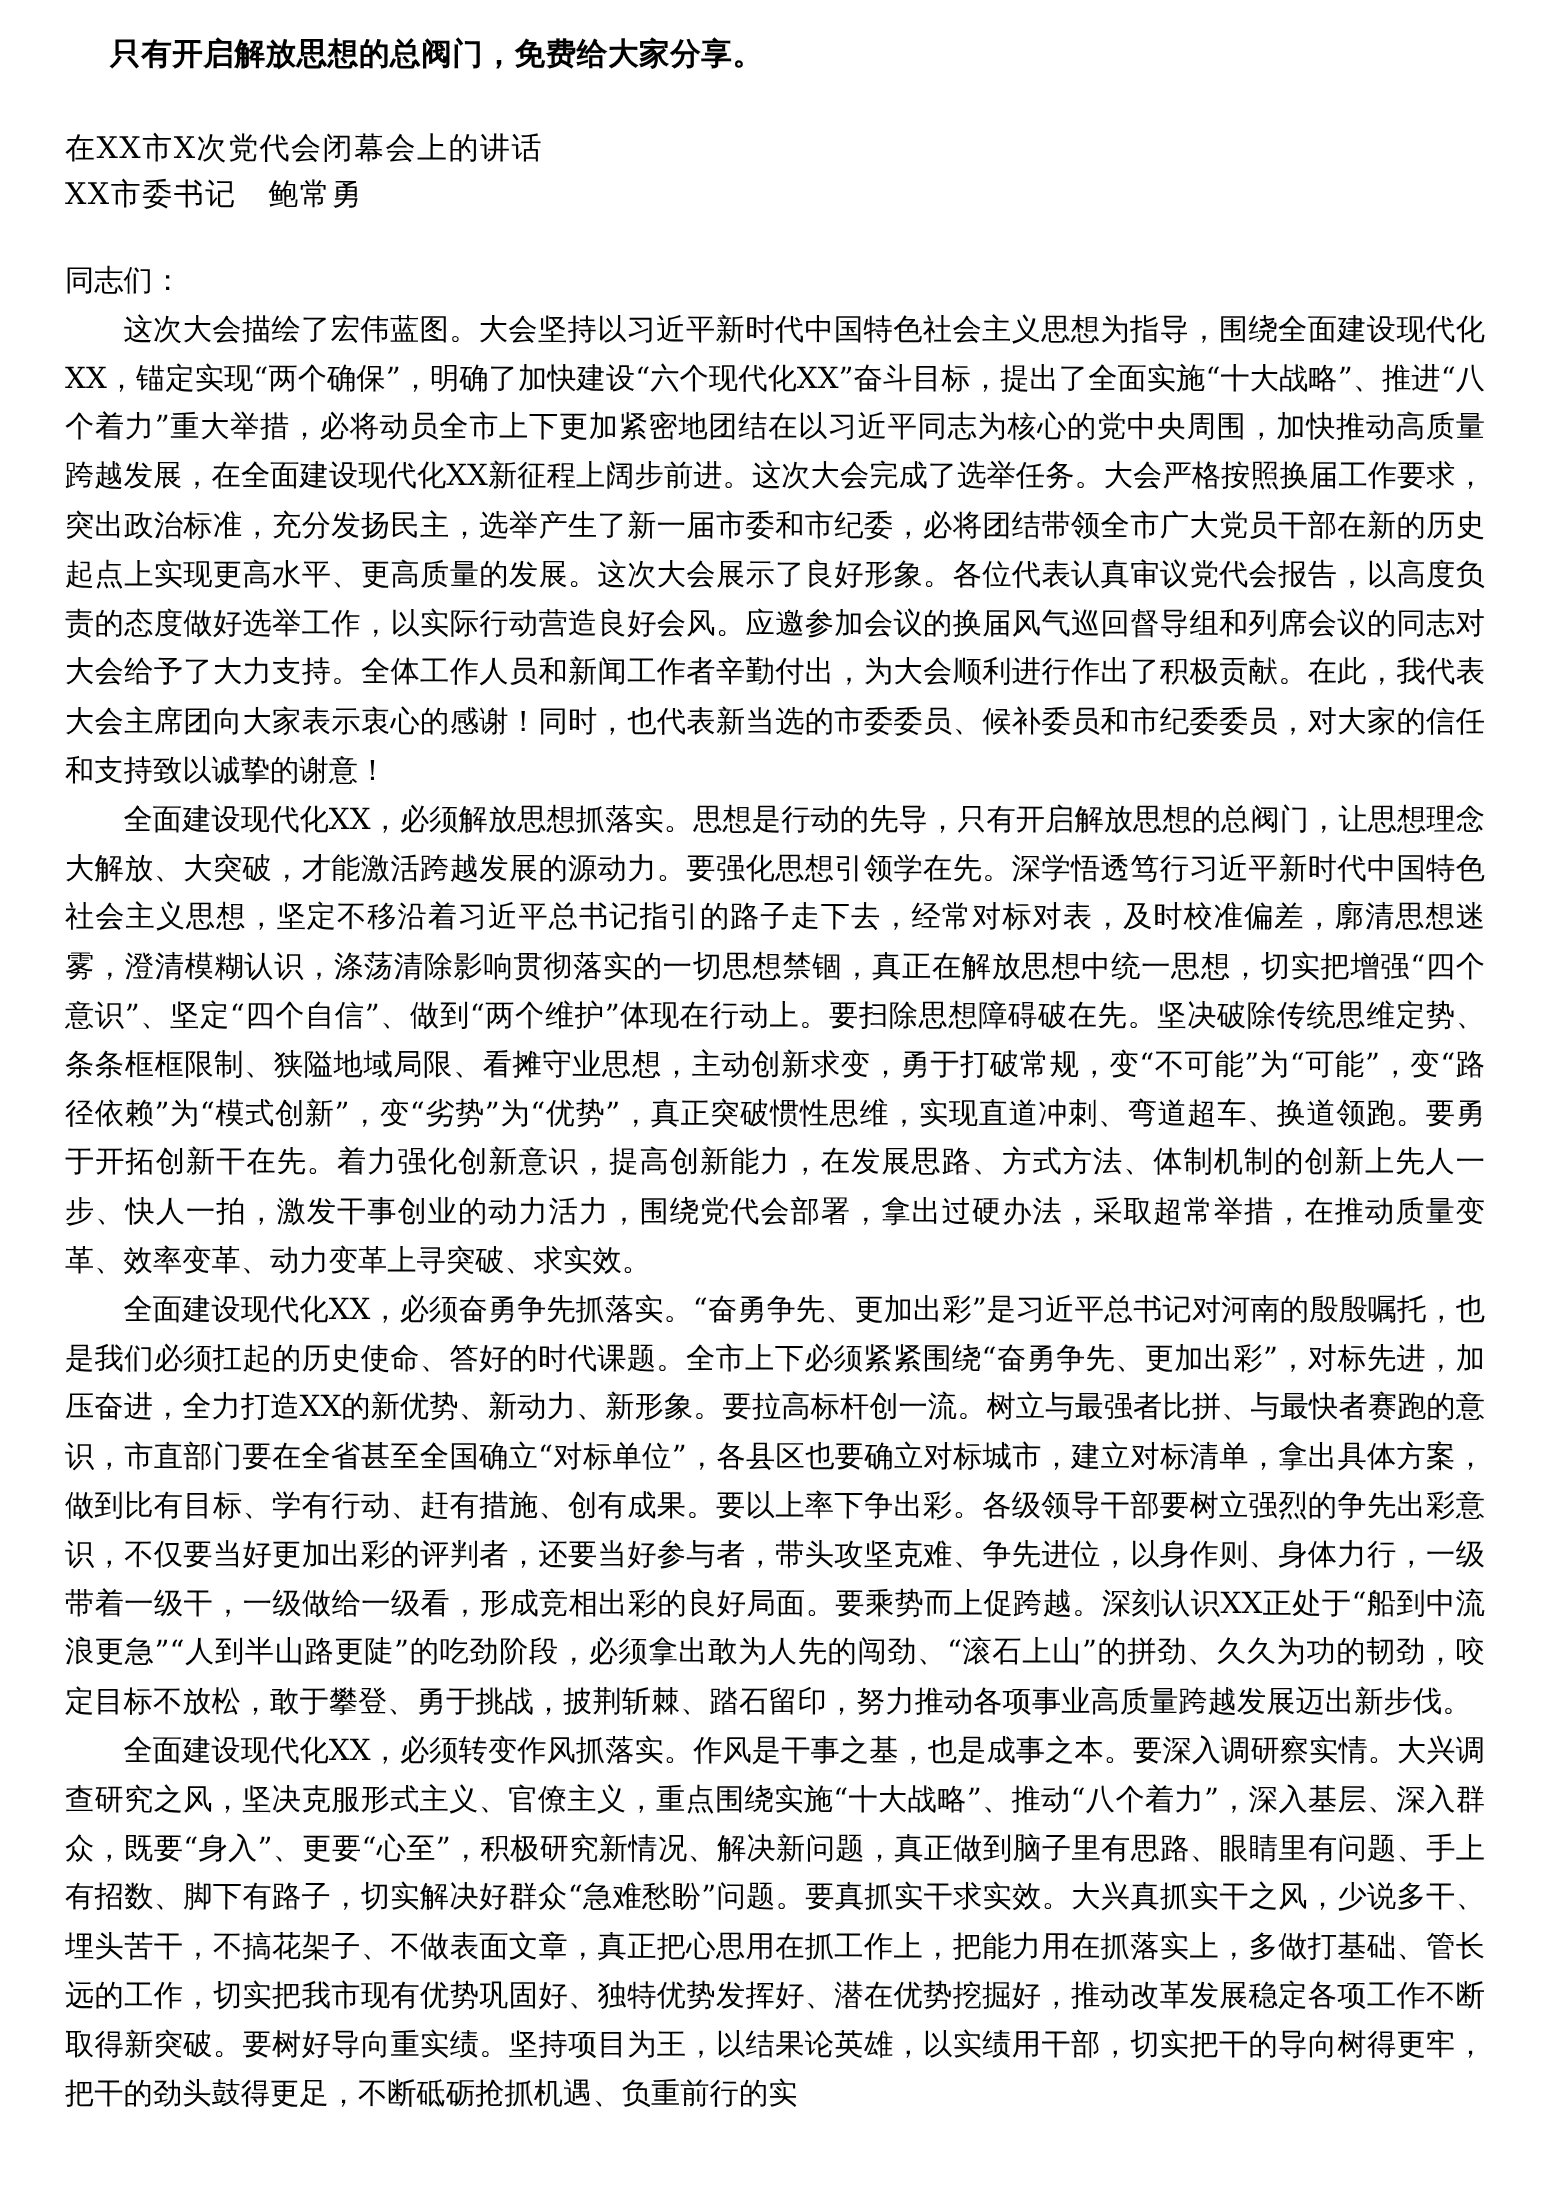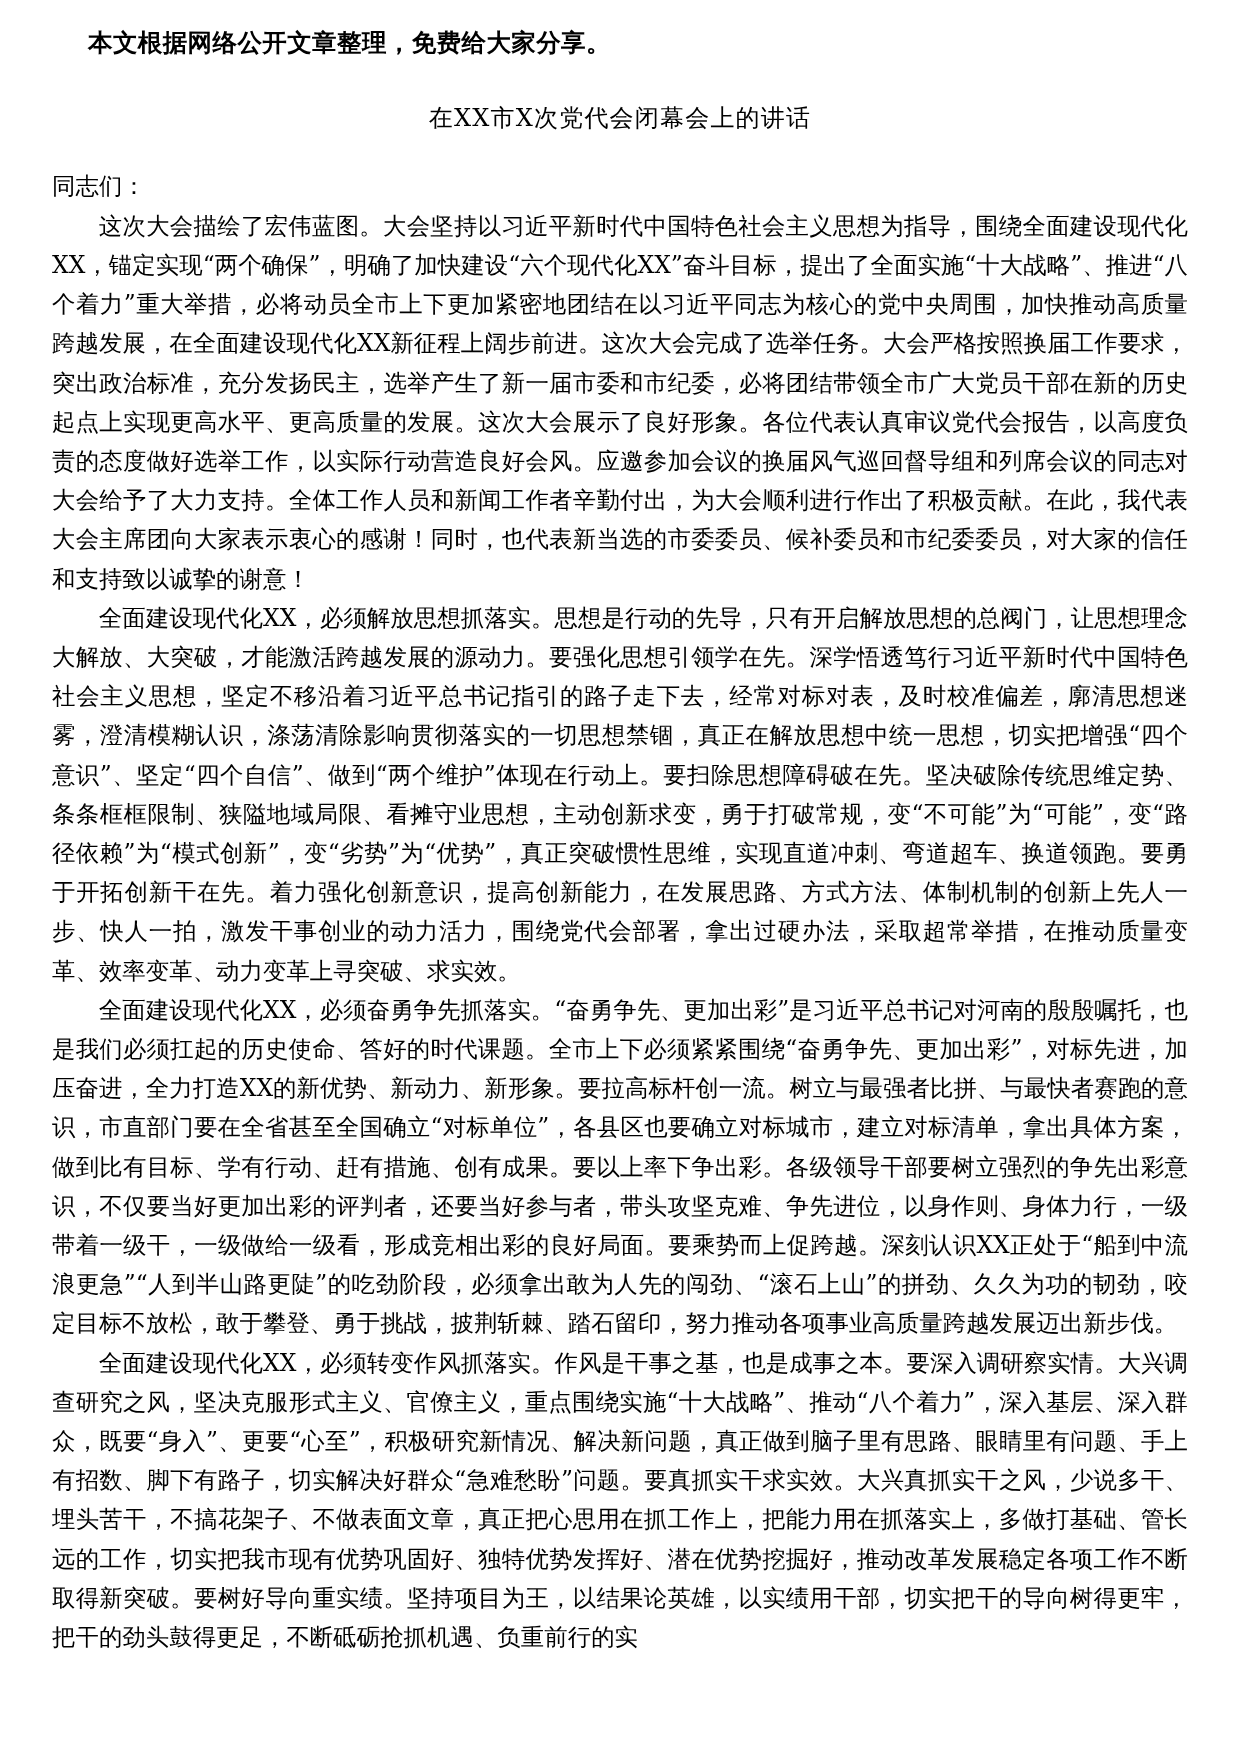--- a/index.html
+++ b/index.html
@@ -26,21 +26,21 @@
     font-family: "DejaVu Sans", "Liberation Sans", sans-serif;
     font-weight: bold;
     font-size: 24.5px;
     letter-spacing: 0.4px;
     text-align: left;
     padding-left: 36px;
     margin: 0 0 40px 0;
     line-height: 1.4;
   }
   .title-block {
-    text-align: center;
+    text-align: left;
     margin: 0 0 30px 0;
   }
   .doc-title {
     font-family: "DejaVu Serif", "Liberation Serif", serif;
     font-size: 24px;
     line-height: 1.55;
     letter-spacing: 1.2px;
     margin: 0;
   }
   .doc-byline {
@@ -66,24 +66,25 @@
   }
   .body-text p.no-indent {
     text-indent: 0;
   }
 </style>
 </head>
 <body>
 
 <div class="page">
 
-  <div class="doc-header">本文根据网络公开文章整理，免费给大家分享。</div>
+  <div class="doc-header">只有开启解放思想的总阀门，免费给大家分享。</div>
 
   <div class="title-block">
     <div class="doc-title">在XX市X次党代会闭幕会上的讲话</div>
+    <div class="doc-byline">XX市委书记　鲍常勇</div>
   </div>
 
   <div class="body-text">
     <p class="no-indent">同志们：</p>
     <p>这次大会描绘了宏伟蓝图。大会坚持以习近平新时代中国特色社会主义思想为指导，围绕全面建设现代化XX，锚定实现“两个确保”，明确了加快建设“六个现代化XX”奋斗目标，提出了全面实施“十大战略”、推进“八个着力”重大举措，必将动员全市上下更加紧密地团结在以习近平同志为核心的党中央周围，加快推动高质量跨越发展，在全面建设现代化XX新征程上阔步前进。这次大会完成了选举任务。大会严格按照换届工作要求，突出政治标准，充分发扬民主，选举产生了新一届市委和市纪委，必将团结带领全市广大党员干部在新的历史起点上实现更高水平、更高质量的发展。这次大会展示了良好形象。各位代表认真审议党代会报告，以高度负责的态度做好选举工作，以实际行动营造良好会风。应邀参加会议的换届风气巡回督导组和列席会议的同志对大会给予了大力支持。全体工作人员和新闻工作者辛勤付出，为大会顺利进行作出了积极贡献。在此，我代表大会主席团向大家表示衷心的感谢！同时，也代表新当选的市委委员、候补委员和市纪委委员，对大家的信任和支持致以诚挚的谢意！</p>
     <p>全面建设现代化XX，必须解放思想抓落实。思想是行动的先导，只有开启解放思想的总阀门，让思想理念大解放、大突破，才能激活跨越发展的源动力。要强化思想引领学在先。深学悟透笃行习近平新时代中国特色社会主义思想，坚定不移沿着习近平总书记指引的路子走下去，经常对标对表，及时校准偏差，廓清思想迷雾，澄清模糊认识，涤荡清除影响贯彻落实的一切思想禁锢，真正在解放思想中统一思想，切实把增强“四个意识”、坚定“四个自信”、做到“两个维护”体现在行动上。要扫除思想障碍破在先。坚决破除传统思维定势、条条框框限制、狭隘地域局限、看摊守业思想，主动创新求变，勇于打破常规，变“不可能”为“可能”，变“路径依赖”为“模式创新”，变“劣势”为“优势”，真正突破惯性思维，实现直道冲刺、弯道超车、换道领跑。要勇于开拓创新干在先。着力强化创新意识，提高创新能力，在发展思路、方式方法、体制机制的创新上先人一步、快人一拍，激发干事创业的动力活力，围绕党代会部署，拿出过硬办法，采取超常举措，在推动质量变革、效率变革、动力变革上寻突破、求实效。</p>
     <p>全面建设现代化XX，必须奋勇争先抓落实。“奋勇争先、更加出彩”是习近平总书记对河南的殷殷嘱托，也是我们必须扛起的历史使命、答好的时代课题。全市上下必须紧紧围绕“奋勇争先、更加出彩”，对标先进，加压奋进，全力打造XX的新优势、新动力、新形象。要拉高标杆创一流。树立与最强者比拼、与最快者赛跑的意识，市直部门要在全省甚至全国确立“对标单位”，各县区也要确立对标城市，建立对标清单，拿出具体方案，做到比有目标、学有行动、赶有措施、创有成果。要以上率下争出彩。各级领导干部要树立强烈的争先出彩意识，不仅要当好更加出彩的评判者，还要当好参与者，带头攻坚克难、争先进位，以身作则、身体力行，一级带着一级干，一级做给一级看，形成竞相出彩的良好局面。要乘势而上促跨越。深刻认识XX正处于“船到中流浪更急”“人到半山路更陡”的吃劲阶段，必须拿出敢为人先的闯劲、“滚石上山”的拼劲、久久为功的韧劲，咬定目标不放松，敢于攀登、勇于挑战，披荆斩棘、踏石留印，努力推动各项事业高质量跨越发展迈出新步伐。</p>
     <p>全面建设现代化XX，必须转变作风抓落实。作风是干事之基，也是成事之本。要深入调研察实情。大兴调查研究之风，坚决克服形式主义、官僚主义，重点围绕实施“十大战略”、推动“八个着力”，深入基层、深入群众，既要“身入”、更要“心至”，积极研究新情况、解决新问题，真正做到脑子里有思路、眼睛里有问题、手上有招数、脚下有路子，切实解决好群众“急难愁盼”问题。要真抓实干求实效。大兴真抓实干之风，少说多干、埋头苦干，不搞花架子、不做表面文章，真正把心思用在抓工作上，把能力用在抓落实上，多做打基础、管长远的工作，切实把我市现有优势巩固好、独特优势发挥好、潜在优势挖掘好，推动改革发展稳定各项工作不断取得新突破。要树好导向重实绩。坚持项目为王，以结果论英雄，以实绩用干部，切实把干的导向树得更牢，把干的劲头鼓得更足，不断砥砺抢抓机遇、负重前行的实</p>
   </div>
 

